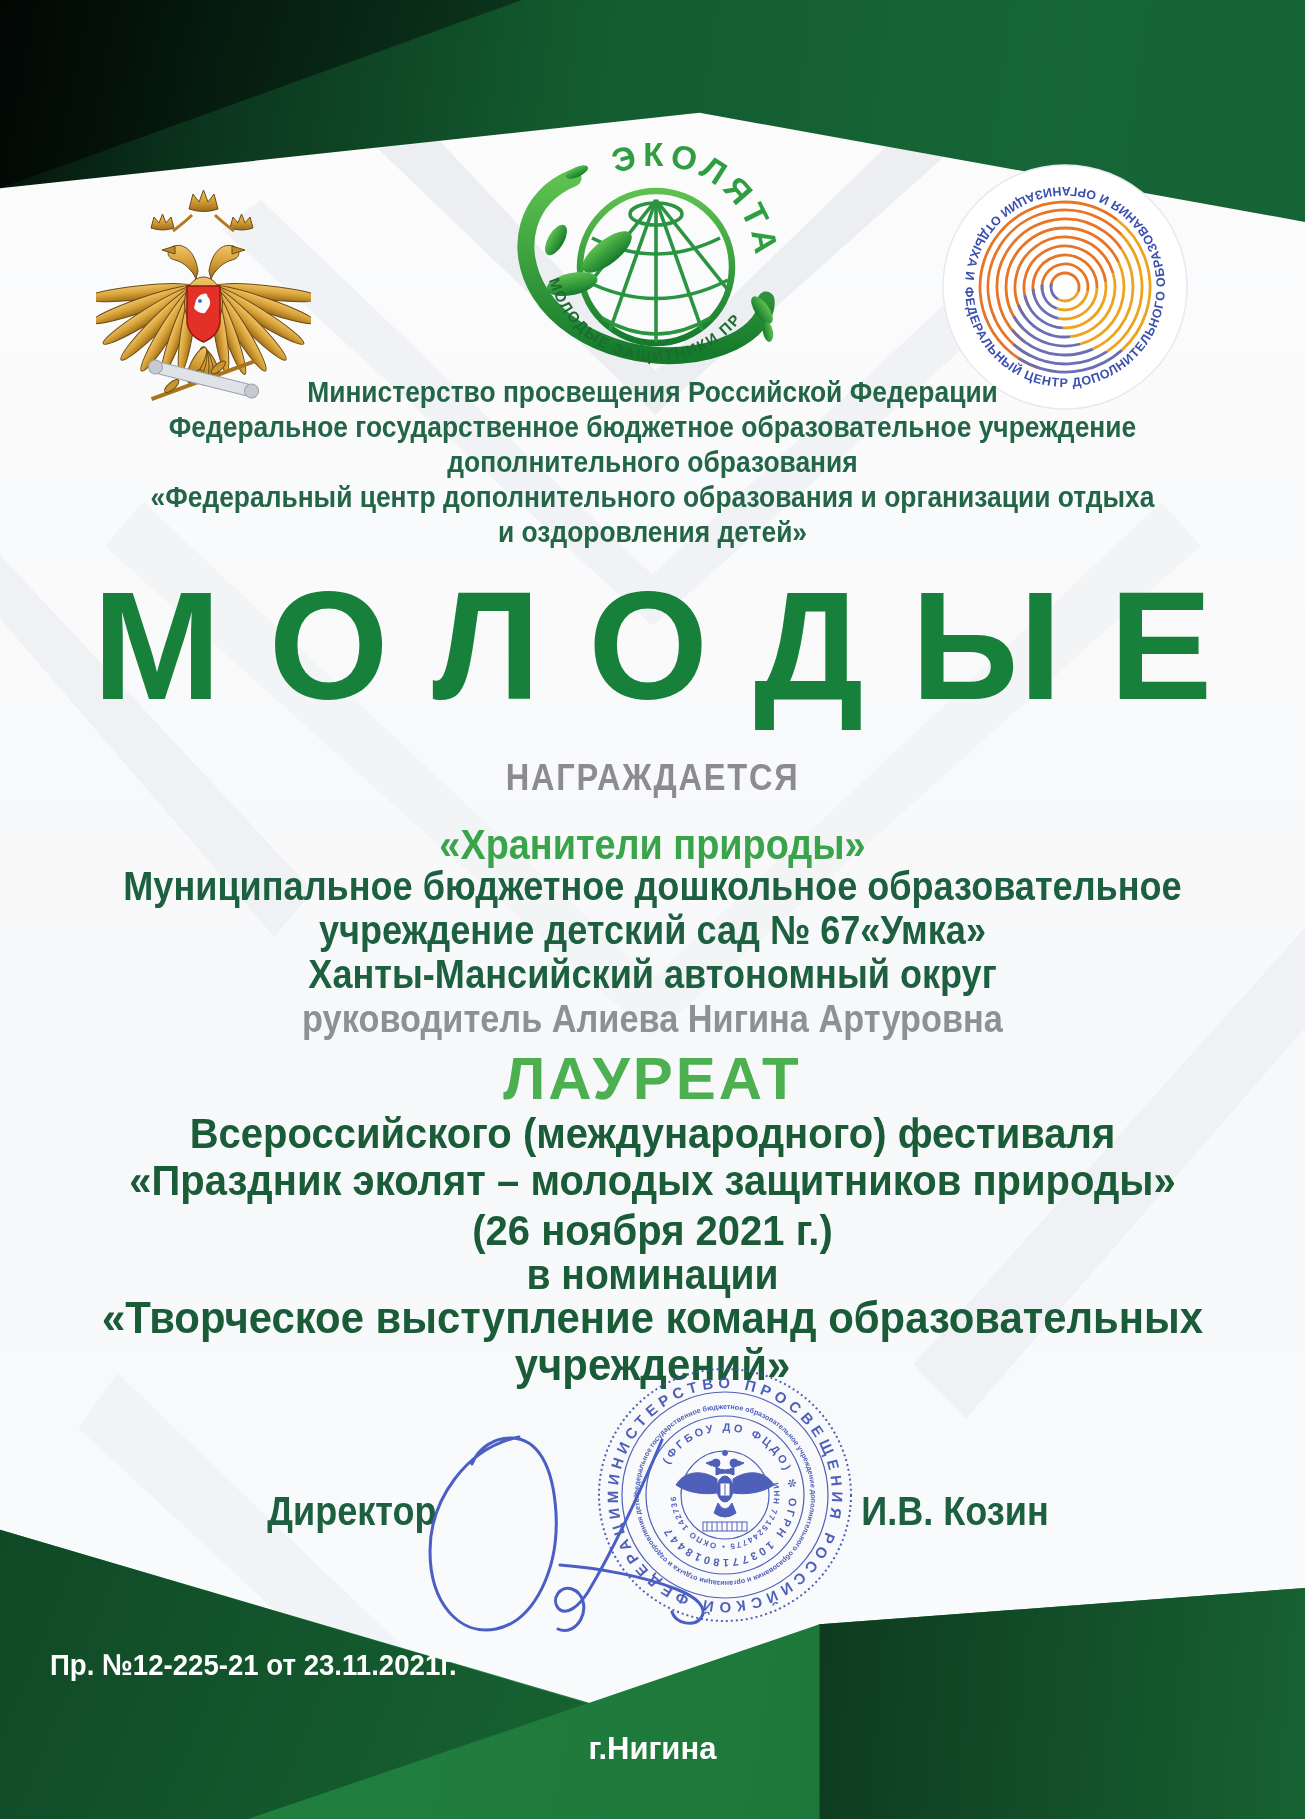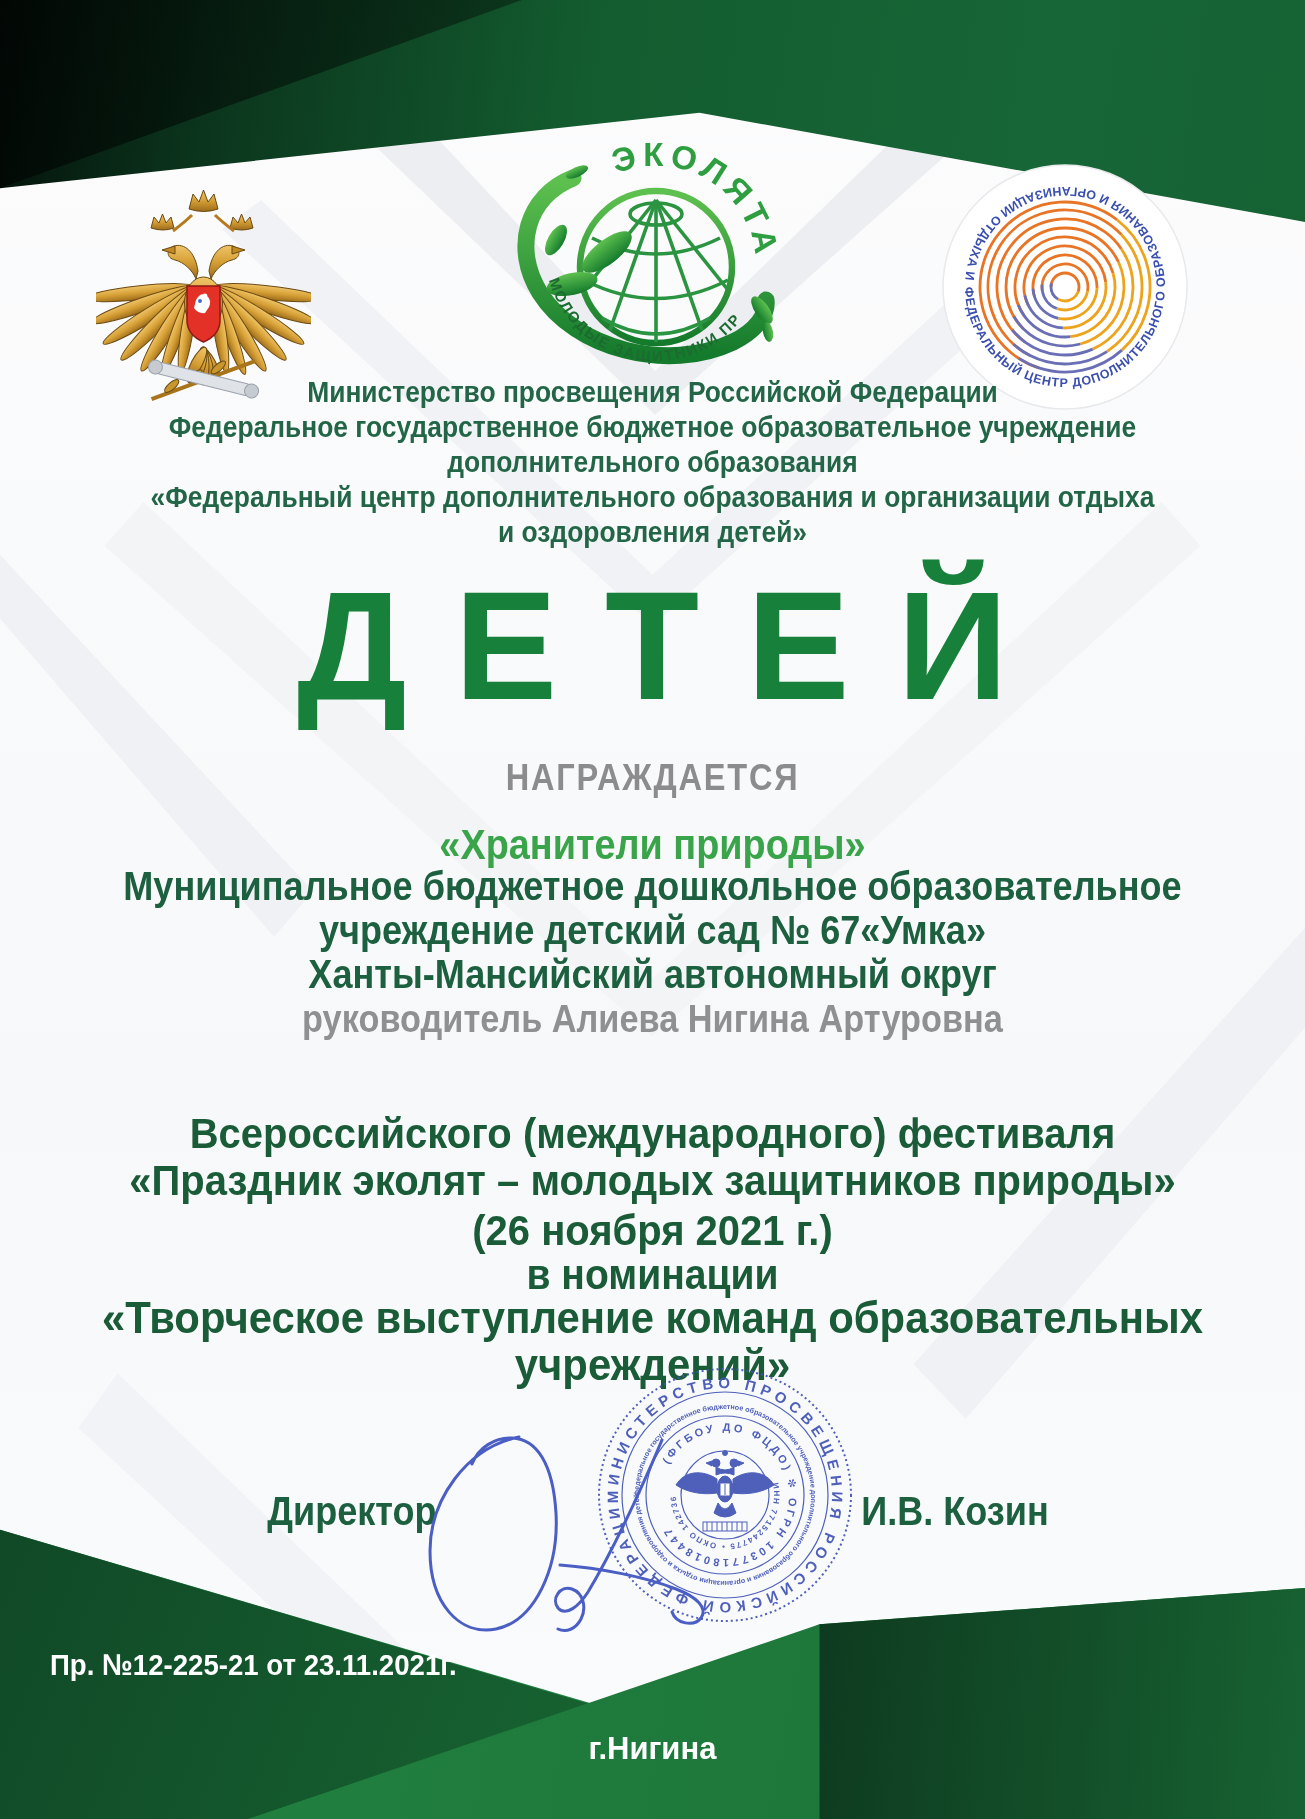--- a/index.html
+++ b/index.html
@@ -240,31 +240,32 @@
   </svg>
 
   <div class="abs ctr cond hdr">
     <div>Министерство просвещения Российской Федерации</div>
     <div>Федеральное государственное бюджетное образовательное учреждение</div>
     <div>дополнительного образования</div>
     <div>«Федеральный центр дополнительного образования и организации отдыха</div>
     <div>и  оздоровления детей»</div>
   </div>
 
-  <div class="abs ctr title">ДЕТЕЙ</div>
+  <div class="abs ctr title">МОЛОДЫЕ</div>
   <div class="abs ctr cond awarded">НАГРАЖДАЕТСЯ</div>
   <div class="abs ctr cond team">«Хранители природы»</div>
 
   <div class="abs ctr cond org">
     <div>Муниципальное бюджетное дошкольное образовательное</div>
     <div>учреждение детский сад № 67«Умка»</div>
     <div>Ханты-Мансийский автономный округ</div>
   </div>
   <div class="abs ctr cond leader">руководитель Алиева Нигина Артуровна</div>
 
+  <div class="abs ctr status">ЛАУРЕАТ</div>
 
   <div class="abs ctr cond93 fest">
     <div>Всероссийского (международного) фестиваля</div>
     <div>«Праздник эколят – молодых защитников природы»</div>
   </div>
   <div class="abs ctr cond93 dateline">(26 ноября 2021 г.)</div>
 
   <div class="abs ctr cond93 nomlabel">в номинации</div>
   <div class="abs ctr cond93 nom">
     <div>«Творческое выступление команд образовательных</div>

